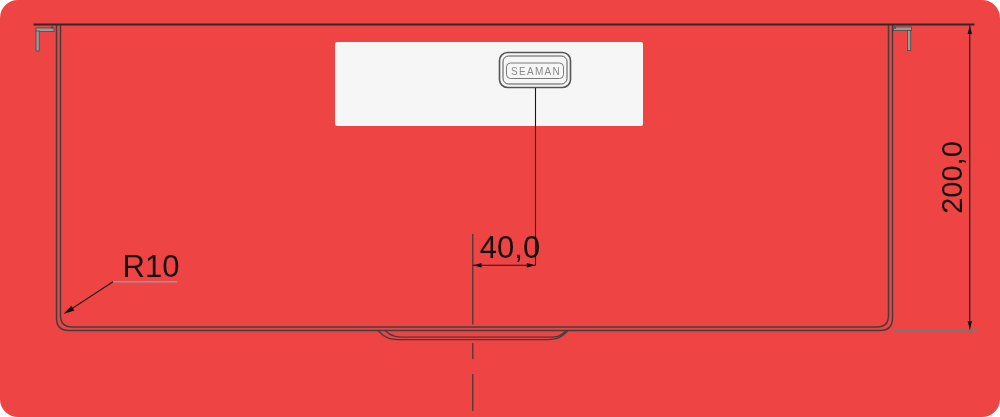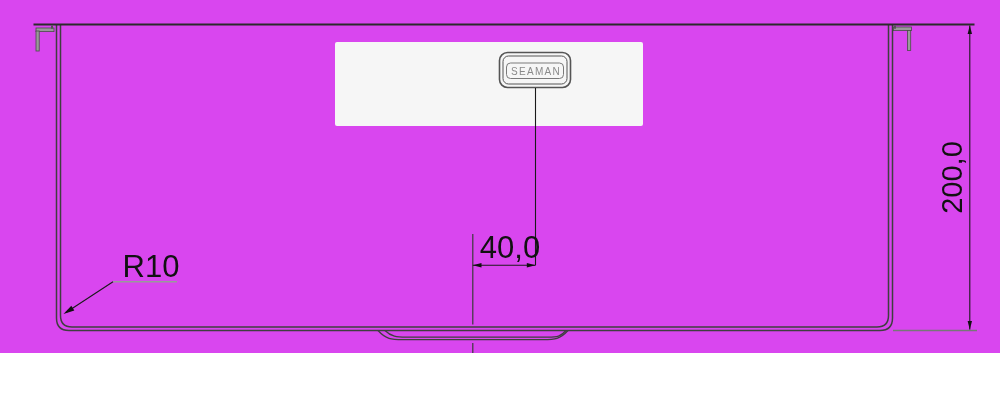--- a/index.html
+++ b/index.html
@@ -1,21 +1,22 @@
 <!DOCTYPE html>
 <html><head>
 <meta charset="utf-8">
 <style>
   html,body { margin:0; padding:0; background:#ffffff; }
   .canvas {
     position:relative;
-    width:1000px; height:353px;
-    background:#d946ef;
+    width:1000px; height:417px;
+    background:#ef4444;
     overflow:hidden;
     font-family:"Liberation Sans", sans-serif;
+    border-radius:18px;
   }
   svg { position:absolute; left:0; top:0; }
   .outline   { stroke:#3f3f3f; stroke-width:1.5; fill:none; }
   .thinline  { stroke:#3f3f3f; stroke-width:1.3; fill:none; }
   .rimline   { stroke:#2b2b2b; stroke-width:2;   fill:none; }
   .extline   { stroke:#777777; stroke-width:1.4; fill:none; }
   .dimline   { stroke:#1a1a1a; stroke-width:1.1; fill:none; }
   .centerline{ stroke:#3a3a3a; stroke-width:1.2; fill:none; }
   .shoulder  { stroke:#9a9a9a; stroke-width:1.6; fill:none; }
   .arrow     { fill:#111111; stroke:none; }

